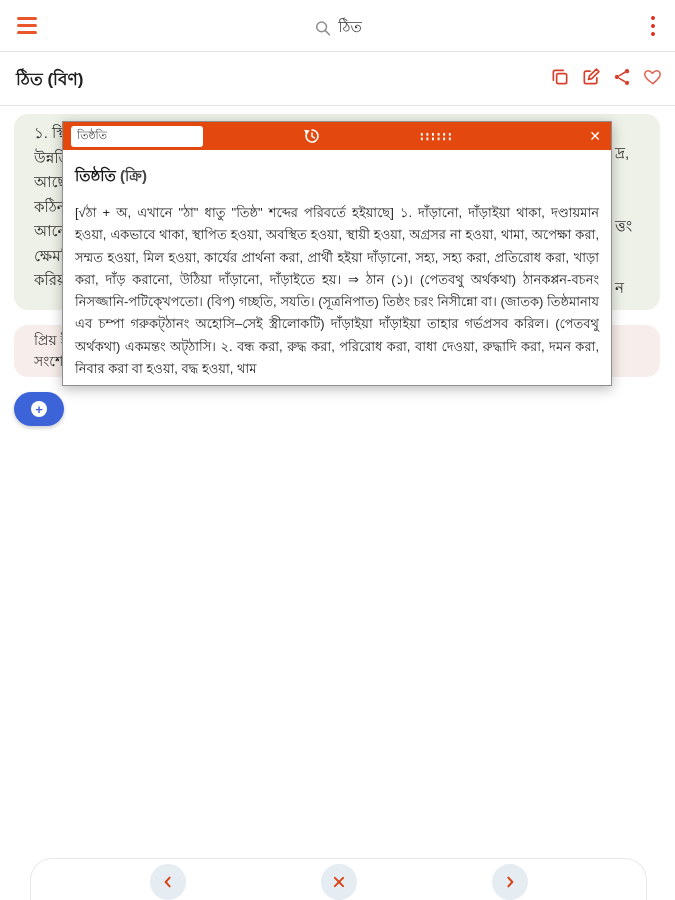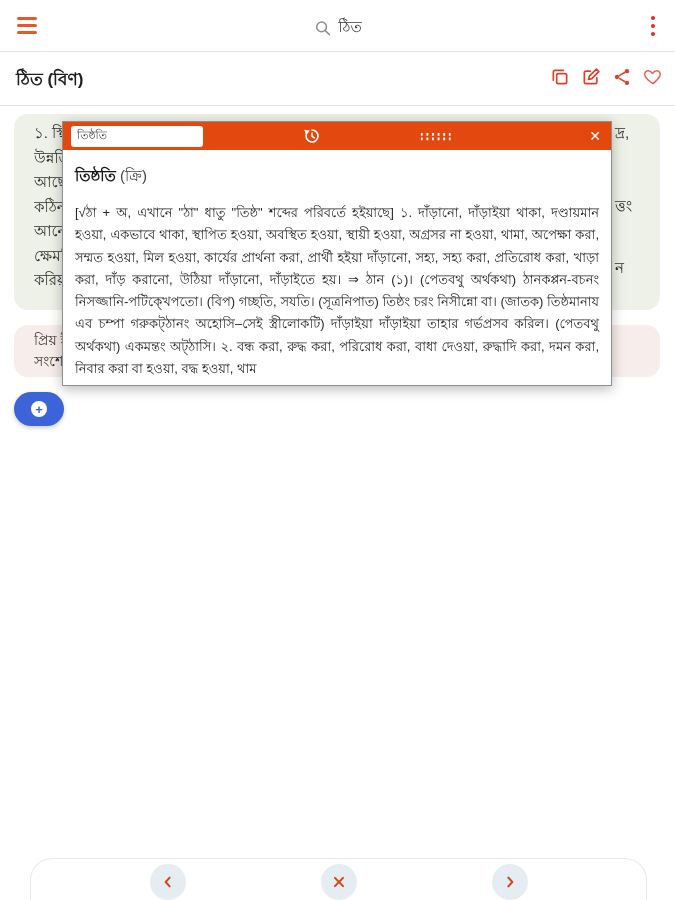--- a/index.html
+++ b/index.html
@@ -19,38 +19,38 @@
   .kebab i { width:4.4px; height:4.4px; border-radius:50%; background:#d8301c; }
   
   .entry-bar { position:absolute; top:53px; left:0; width:675px; height:53px; background:#fff; border-bottom:1px solid #e4e4e4; }
   .entry-title { position:absolute; left:16px; top:13px; font-size:17px; font-weight:600; color:#1e1e1e; }
   .entry-actions { position:absolute; right:11px; top:13px; display:flex; gap:9px; }
   .icon-btn { width:22px; height:22px; display:flex; align-items:center; justify-content:center; cursor:pointer; }
   
   .card-definition { position:absolute; left:14px; top:114px; width:646px; height:196px; background:#edf1e7; border-radius:14px; }
   .frag-col-left { position:absolute; left:20px; top:7px; width:44px; overflow:hidden; }
   .frag-col-left div { font-size:15px; line-height:24.5px; color:#2f2f2f; white-space:nowrap; }
-  .frag-right { position:absolute; font-size:15px; color:#2f2f2f; white-space:nowrap; }
+  .frag-right { position:absolute; font-size:15px; color:#2f2f2f; white-space:nowrap;margin-top:20px; }
   .frag-r0 { left:601px; top:7px; }
   .frag-r1 { left:601px; top:80px; }
   .frag-r2 { left:601px; top:142px; }
   .card-notice { position:absolute; left:14px; top:325px; width:646px; height:52px; background:#f7edea; border-radius:14px; }
   .card-notice .frag-col-left { top:5px; width:46px; }
   .card-notice .frag-col-left div { font-size:14px; line-height:21px; }
   
   .popup { position:absolute; left:62px; top:113px; width:550px; height:265px; background:#fff; border:1px solid #8f8f8f; box-shadow:0 3px 12px rgba(0,0,0,.28); z-index:5;margin-top:8px; }
   .popup-header { position:relative; height:28px; background:#e3480e; display:flex; align-items:center; padding:0 8px; }
   .popup-input { width:132px; height:21px; border:none; border-radius:3px; background:#fff; font-size:11px; padding:0 6px; color:#333; outline:none; font-family:inherit; }
   .history-btn { position:absolute; left:240px; top:5px; width:18px; height:18px; cursor:pointer; }
   .drag-dots { position:absolute; left:356px; top:10px; width:33px; height:9px; cursor:grab;
     background:radial-gradient(circle,#fff 1.1px,rgba(255,255,255,0) 1.35px); background-size:5.6px 4.6px; }
   .popup-close { position:absolute; right:10px; top:5px; color:#fff; font-weight:bold; font-size:14px; line-height:18px; cursor:pointer; }
   .popup-body { height:235px; padding:14px 12px 0; overflow:hidden; }
   .popup-headword { font-size:15px; font-weight:bold; color:#161616; margin-bottom:13px; }
-  .popup-pos { font-weight:normal; color:#454545; }
+  .popup-pos { font-weight:bold; color:#454545; }
   .popup-def { font-size:13px; line-height:22.3px; color:#262626; text-align:justify; }
   
   .edit-btn { position:absolute; left:14px; top:392px; height:34px; padding:0 17px; border:none; border-radius:17px;
     background:#3d63d9; color:#fff; display:inline-flex; align-items:center; gap:8px; font-size:13.5px; cursor:pointer;
     font-family:inherit; box-shadow:0 2px 4px rgba(0,0,0,.2); }
   .plus-circle { width:16px; height:16px; border-radius:50%; background:#fff; color:#3d63d9; font-size:13px; font-weight:700;
     display:flex; align-items:center; justify-content:center; line-height:1; }
   
   .bottom-card { position:absolute; left:30px; top:858px; width:617px; height:42px; background:#fff;
     border:1px solid #e8e8e8; border-bottom:none; border-radius:22px 22px 0 0; }

